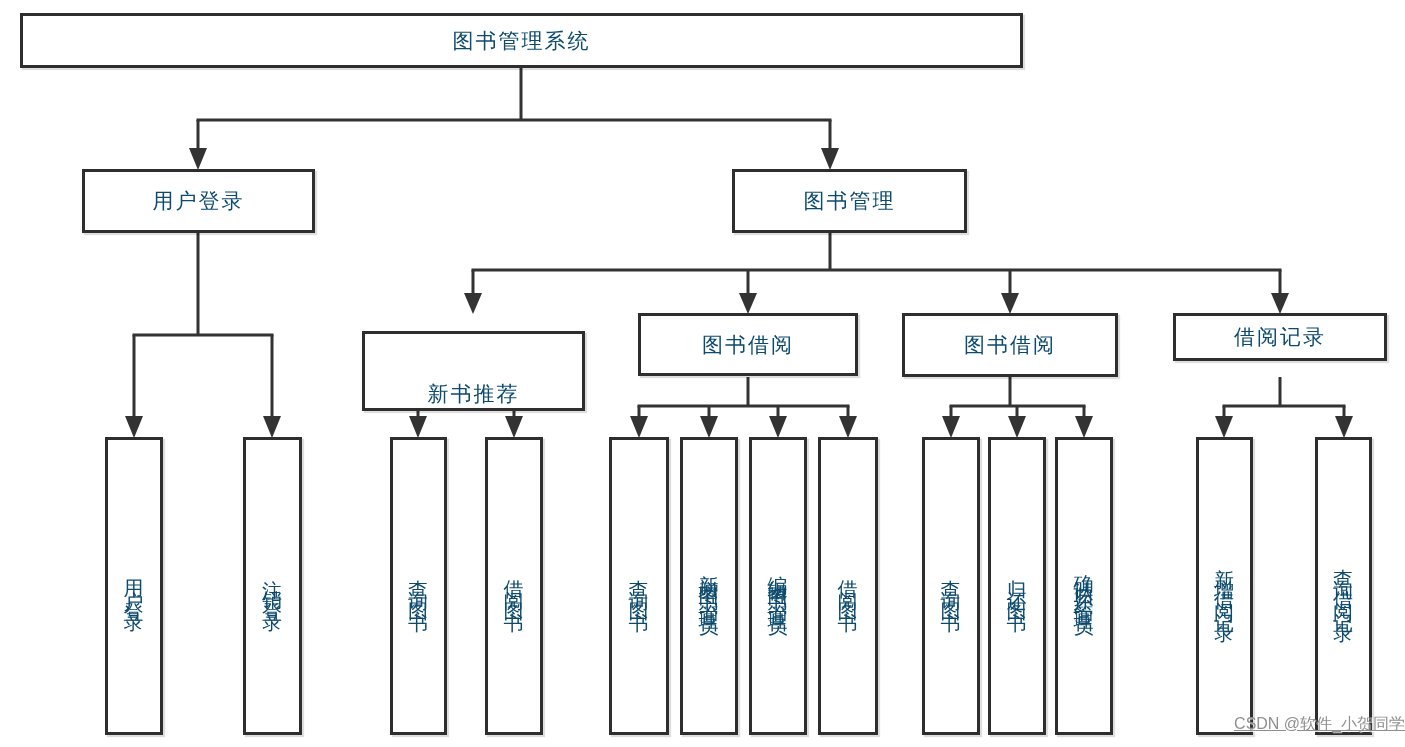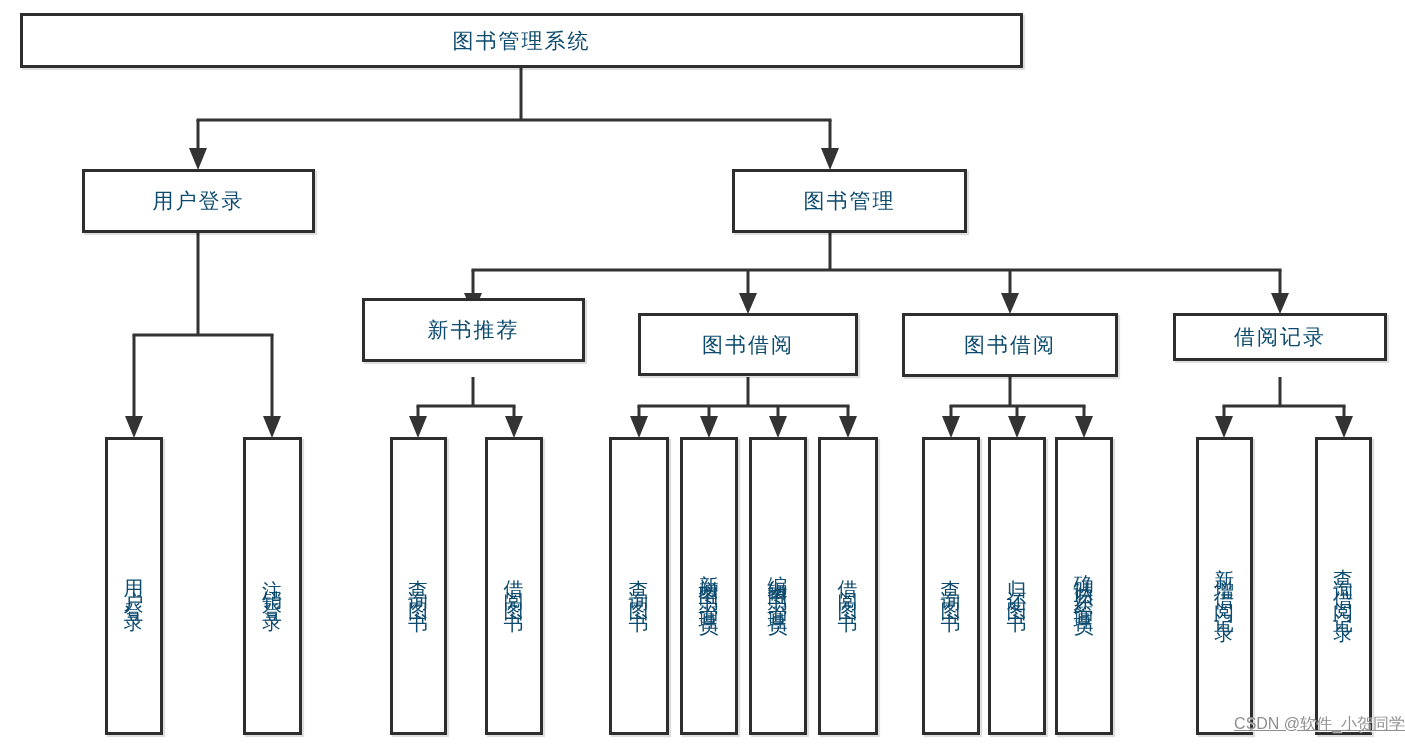--- a/index.html
+++ b/index.html
@@ -137,21 +137,21 @@
     <span class="hlabel">图书管理系统</span>
   </div>
 
   <div class="node" style="left:82px; top:169px; width:233px; height:64px;">
     <span class="hlabel">用户登录</span>
   </div>
   <div class="node" style="left:712px; top:169px; width:235px; height:64px;margin-left:20px;">
     <span class="hlabel">图书管理</span>
   </div>
 
-  <div class="node" style="left:362px; top:298px; width:223px; height:64px;">
+  <div class="node" style="left:362px; top:331px; width:223px; height:80px;align-items:flex-end;">
     <span class="hlabel">新书推荐</span>
   </div>
   <div class="node" style="left:638px; top:313px; width:220px; height:63px;">
     <span class="hlabel">图书借阅</span>
   </div>
   <div class="node" style="left:902px; top:313px; width:216px; height:64px;">
     <span class="hlabel">图书借阅</span>
   </div>
   <div class="node" style="left:1173px; top:313px; width:214px; height:48px;">
     <span class="hlabel">借阅记录</span>

